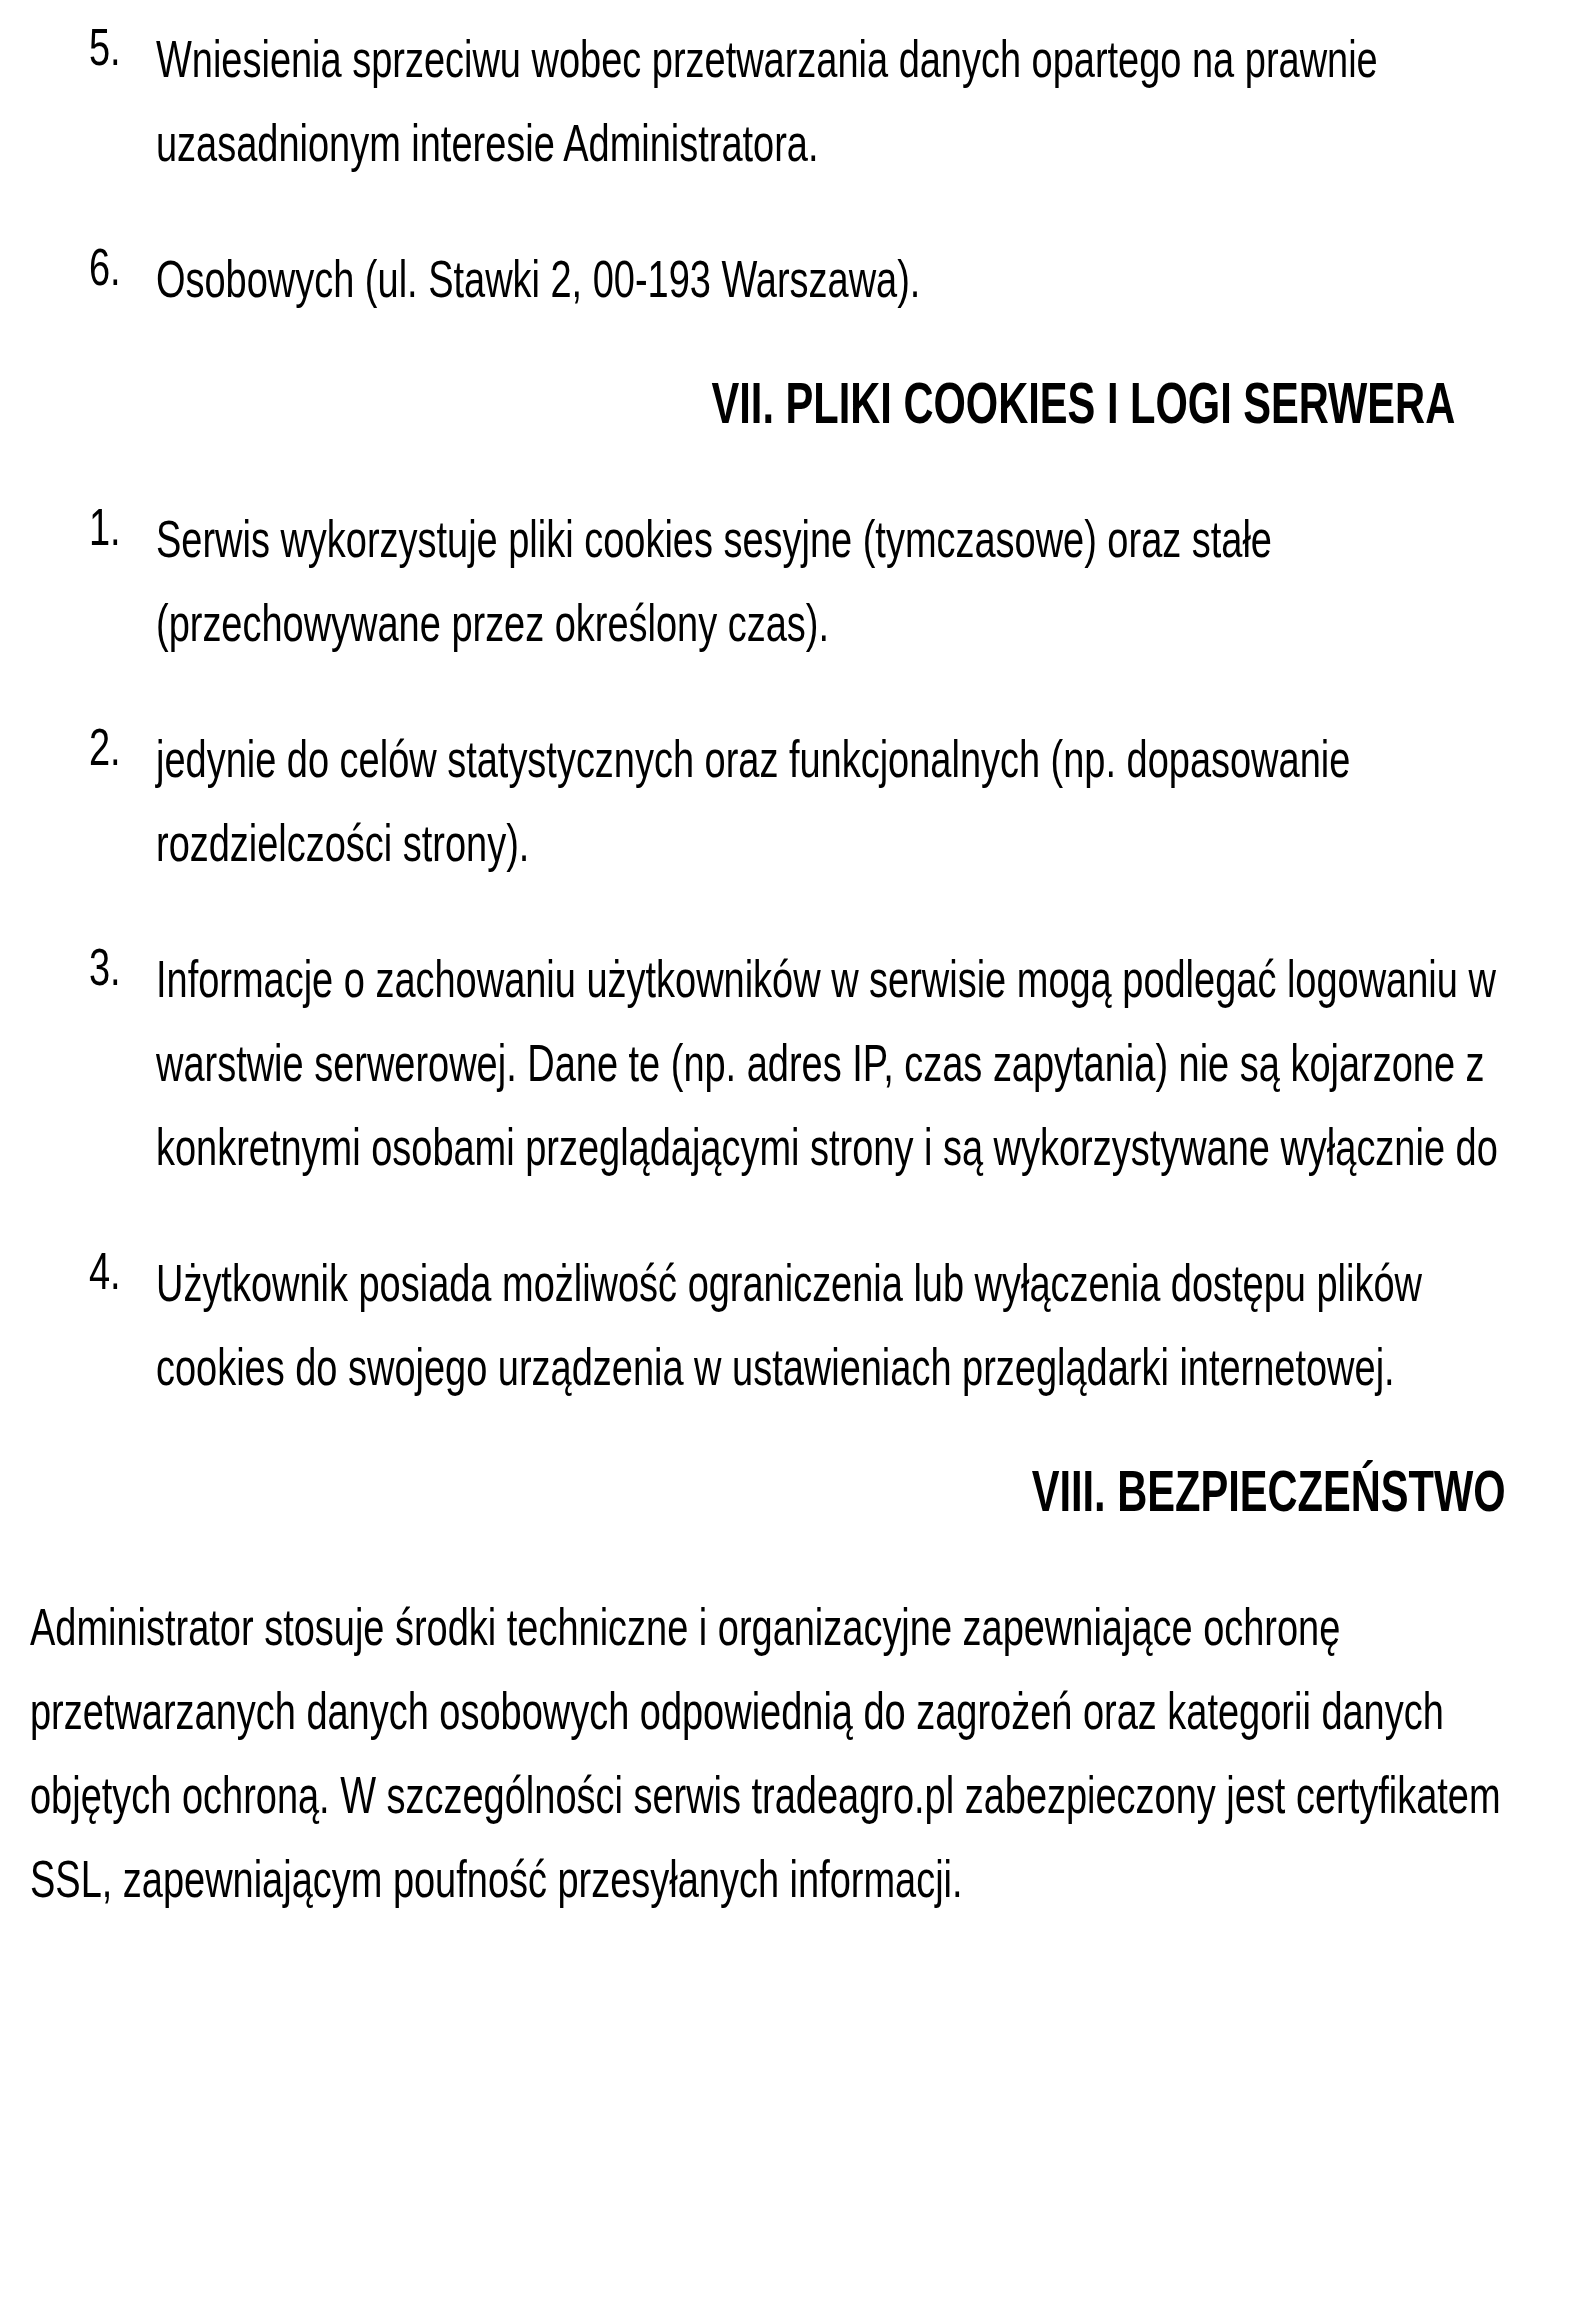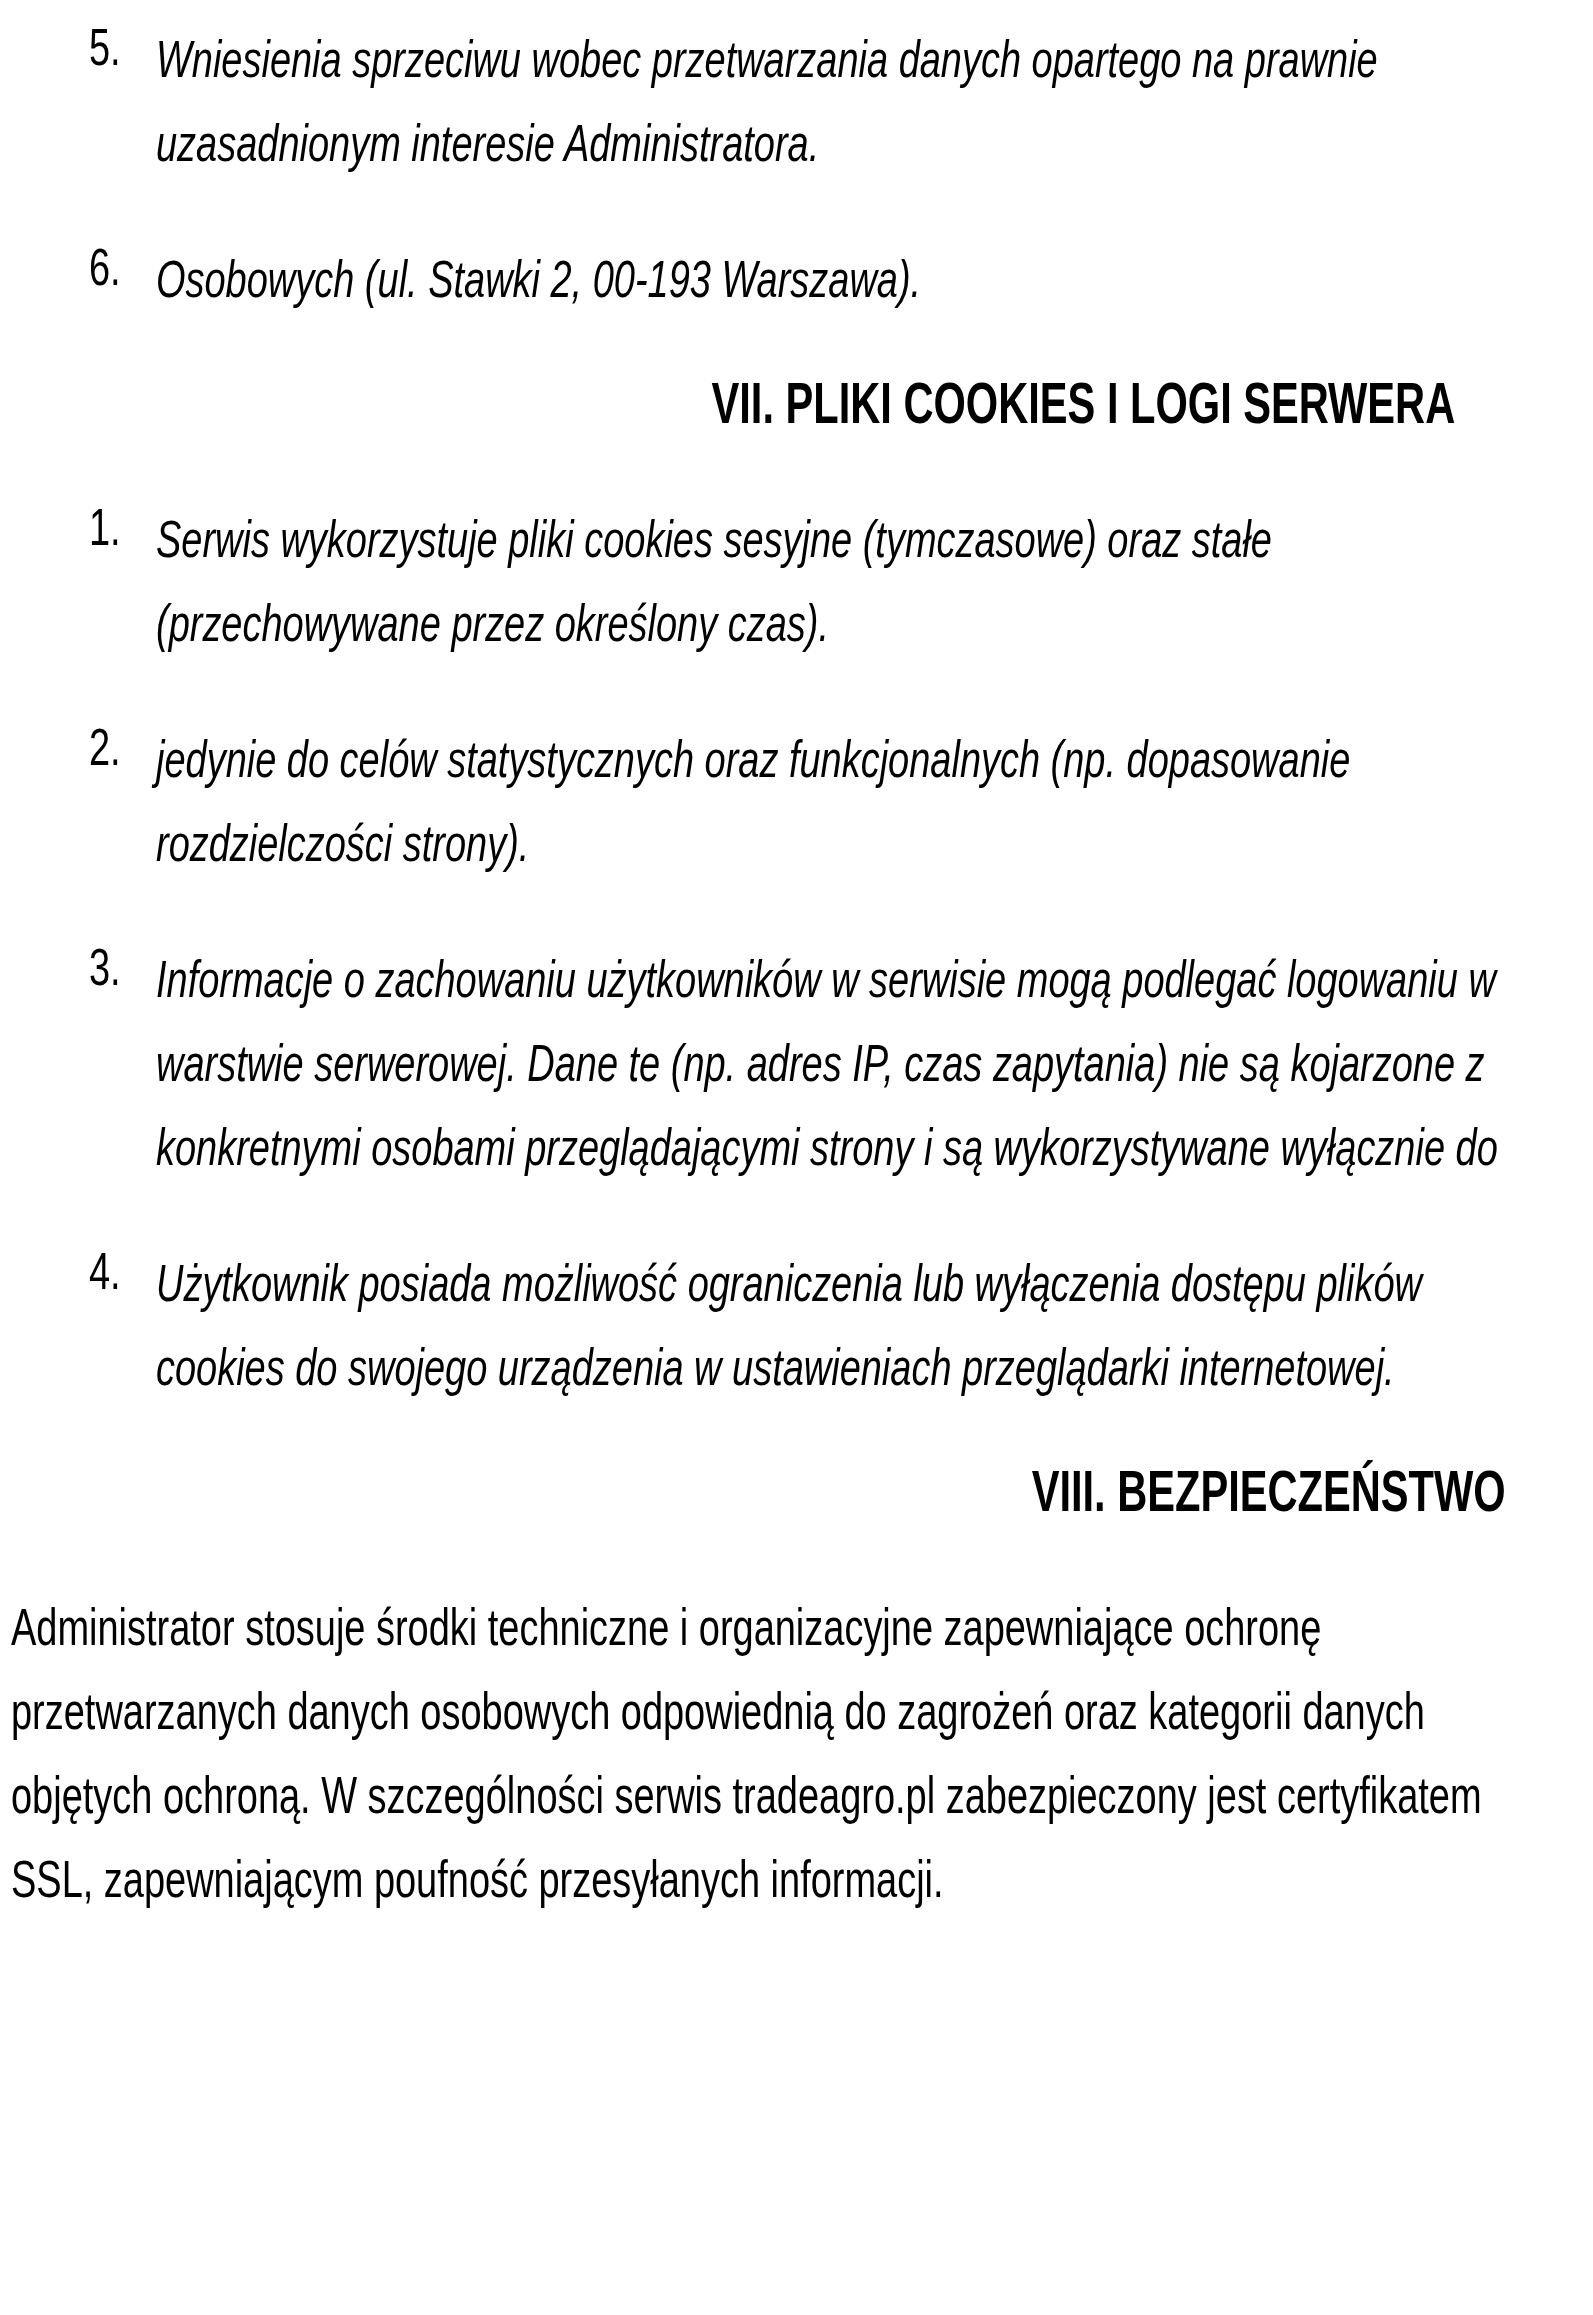--- a/index.html
+++ b/index.html
@@ -34,22 +34,22 @@
   }
   .tx {
     display: inline-block;
     transform: scaleX(0.73);
     transform-origin: 0 50%;
     white-space: pre;
   }
   .heading .tx { transform-origin: 50% 50%; }
   .list-item { display: flex; padding-left: 89px; }
   .list-item .num { flex: 0 0 67px; }
-  .list-item .lines { flex: 1 1 auto; min-width: 0; font-style: italic; }
-  .paragraph { padding-left: 11px; }
+  .list-item .lines { flex: 1 1 auto; min-width: 0; }
+  .paragraph { padding-left: 30px; }
 </style>
 </head>
 <body>
 
 <main class="doc">
     <div class="block list-item">
       <div class="num"><span class="tx">5.</span></div>
       <div class="lines">
         <div class="line"><span class="tx">Wniesienia sprzeciwu wobec przetwarzania danych opartego na prawnie</span></div>
         <div class="line"><span class="tx">uzasadnionym interesie Administratora.</span></div>

